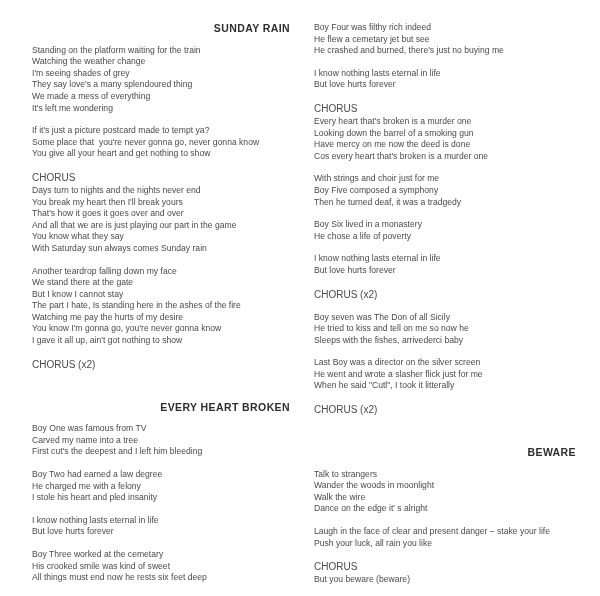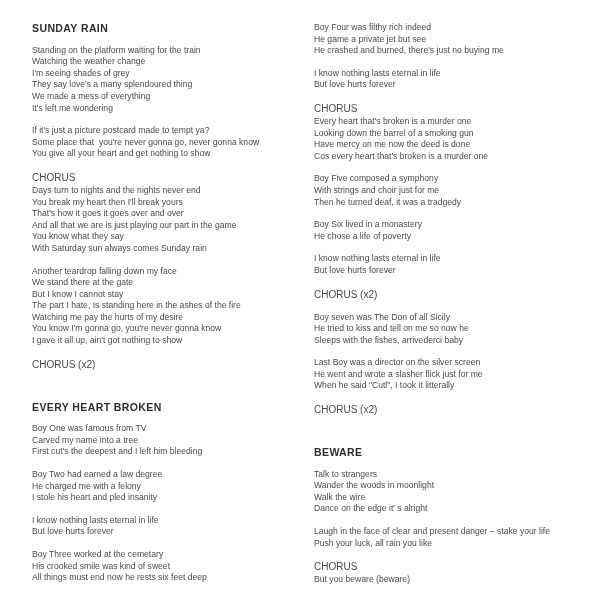--- a/index.html
+++ b/index.html
@@ -35,20 +35,21 @@
     padding-left: 14px;
     padding-right: 6px;
   }
   .song-title {
     font-size: 10.5px;
     font-weight: bold;
     letter-spacing: 0.4px;
     color: #2e2e2e;
     margin: 0 0 10px 0;
     line-height: 1.2;
+    text-align: right;
   }
   .song + .song {
     margin-top: 30px;
   }
   .stanza {
     margin: 0 0 11px 0;
   }
   .line {
     font-size: 8.6px;
     line-height: 11.6px;
@@ -127,37 +128,37 @@
           <div class="line">Boy Three worked at the cemetary</div>
           <div class="line">His crooked smile was kind of sweet</div>
           <div class="line">All things must end now he rests six feet deep</div>
         </div>
       </div>
     </div>
   <div class="column right">
       <div class="song">
         <div class="stanza">
           <div class="line">Boy Four was filthy rich indeed</div>
-          <div class="line">He game a private jet but see</div>
+          <div class="line">He flew a cemetary jet but see</div>
           <div class="line">He crashed and burned, there's just no buying me</div>
         </div>
         <div class="stanza">
           <div class="line">I know nothing lasts eternal in life</div>
           <div class="line">But love hurts forever</div>
         </div>
         <div class="stanza chorus-block">
           <div class="chorus-label">CHORUS</div>
           <div class="line">Every heart that's broken is a murder one</div>
           <div class="line">Looking down the barrel of a smoking gun</div>
           <div class="line">Have mercy on me now the deed is done</div>
           <div class="line">Cos every heart that's broken is a murder one</div>
         </div>
         <div class="stanza">
+          <div class="line">With strings and choir just for me</div>
           <div class="line">Boy Five composed a symphony</div>
-          <div class="line">With strings and choir just for me</div>
           <div class="line">Then he turned deaf, it was a tradgedy</div>
         </div>
         <div class="stanza">
           <div class="line">Boy Six lived in a monastery</div>
           <div class="line">He chose a life of poverty</div>
         </div>
         <div class="stanza">
           <div class="line">I know nothing lasts eternal in life</div>
           <div class="line">But love hurts forever</div>
         </div>

